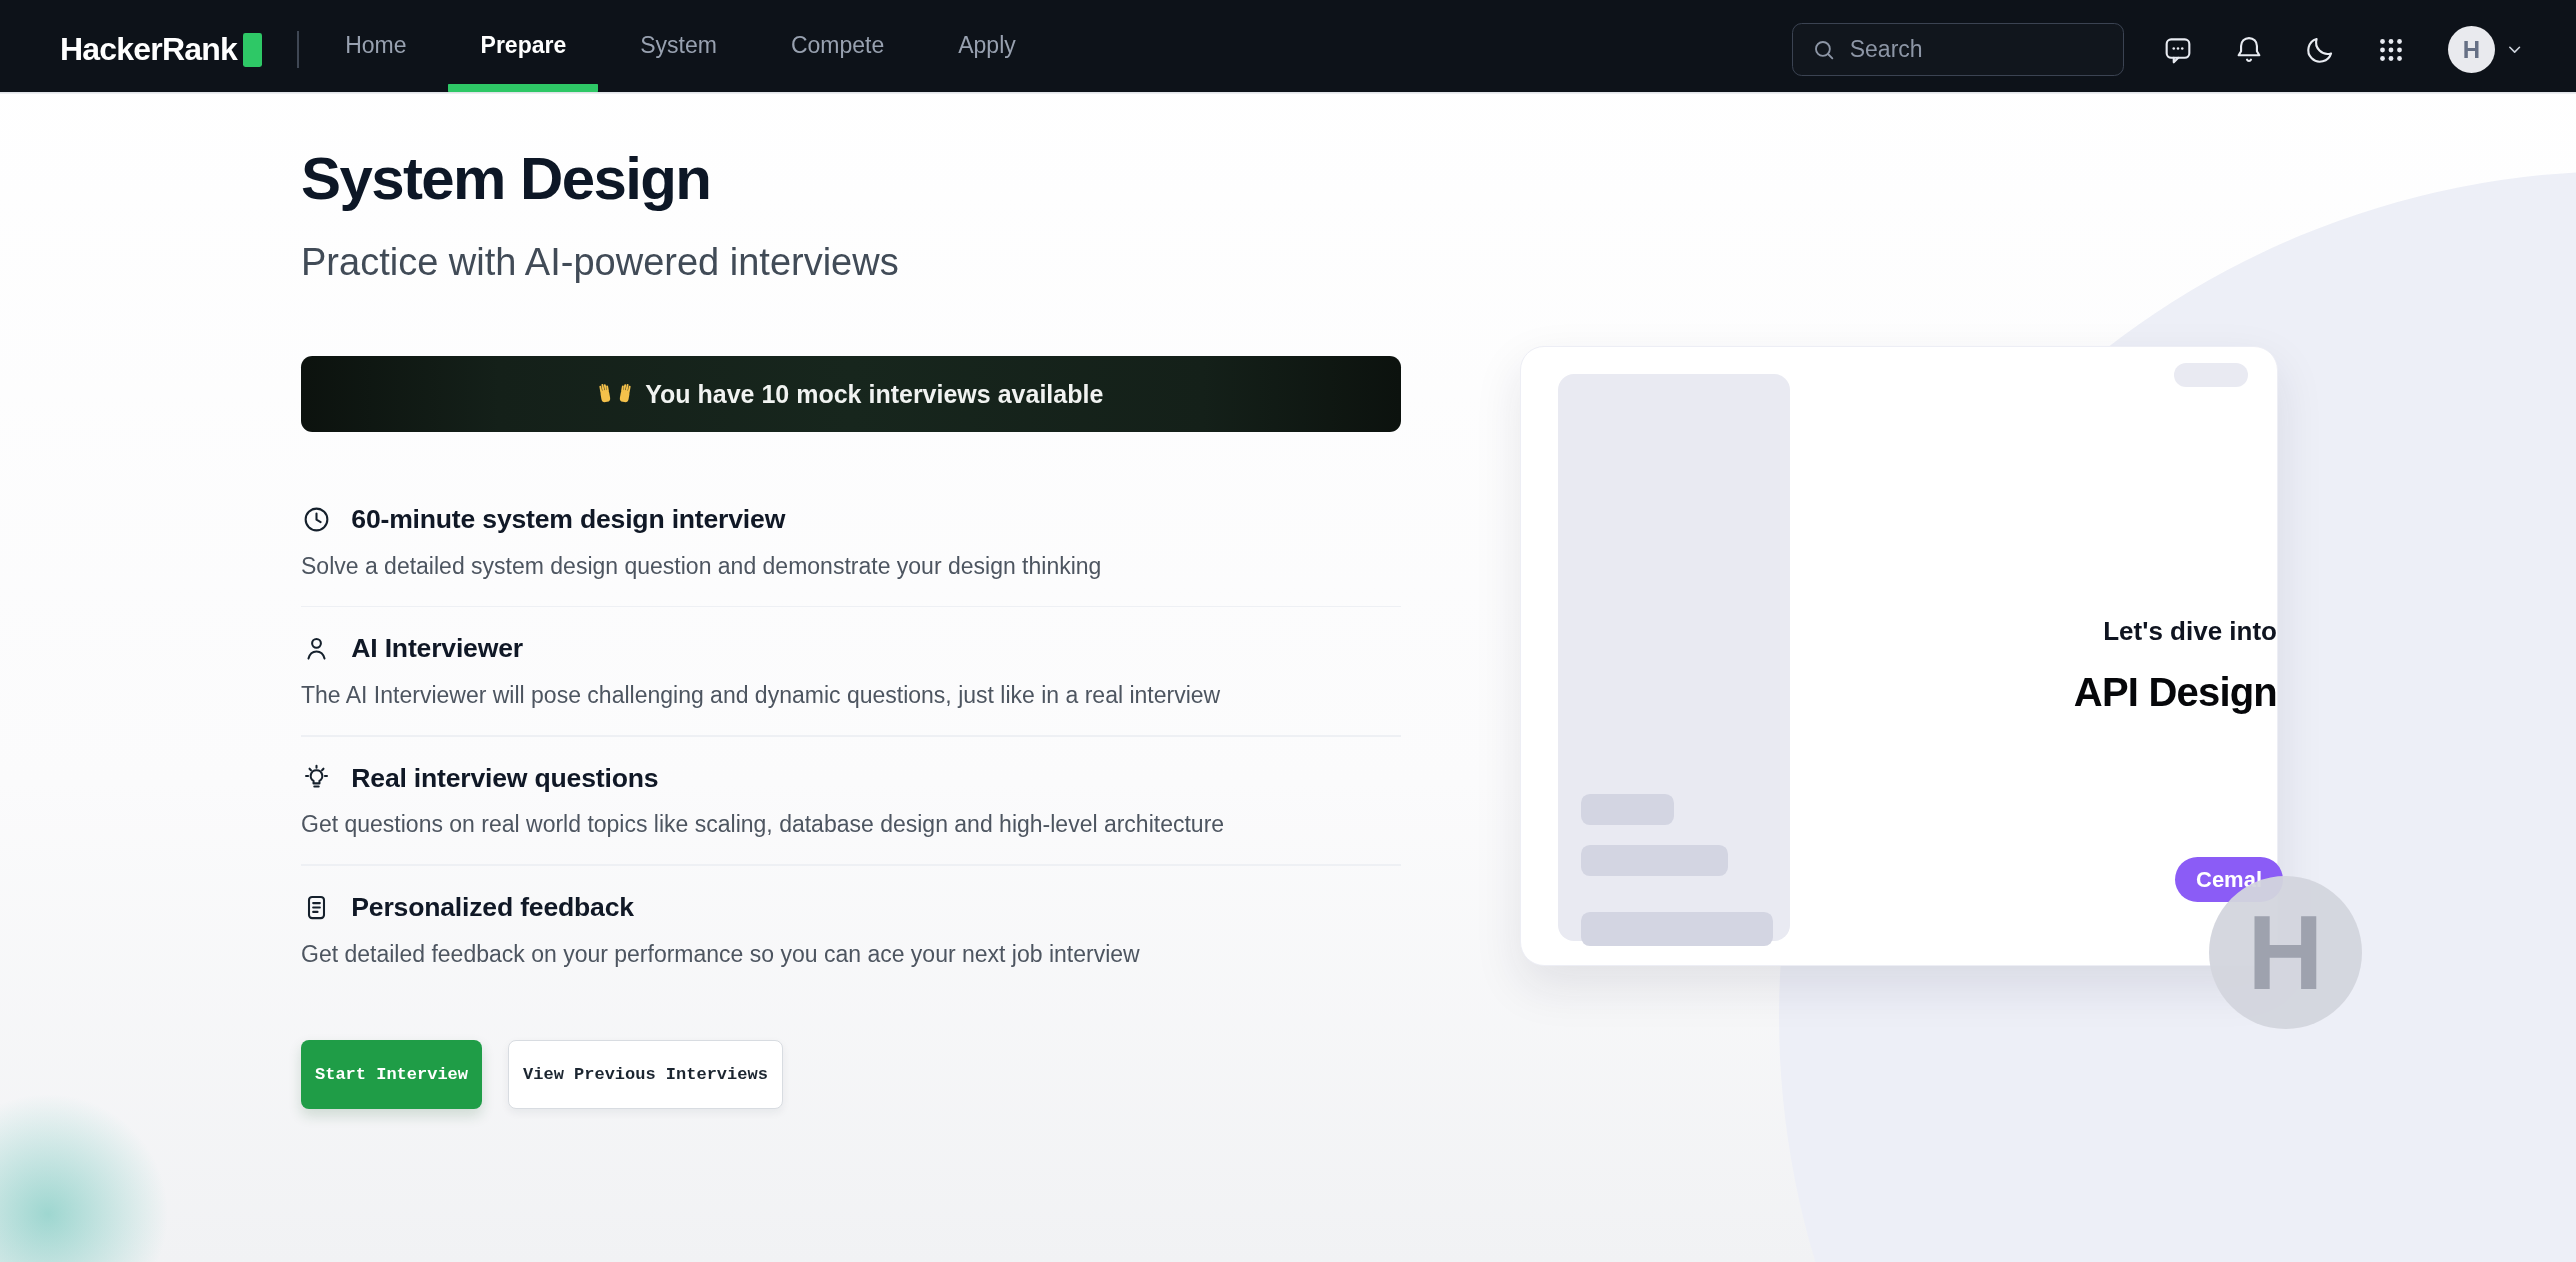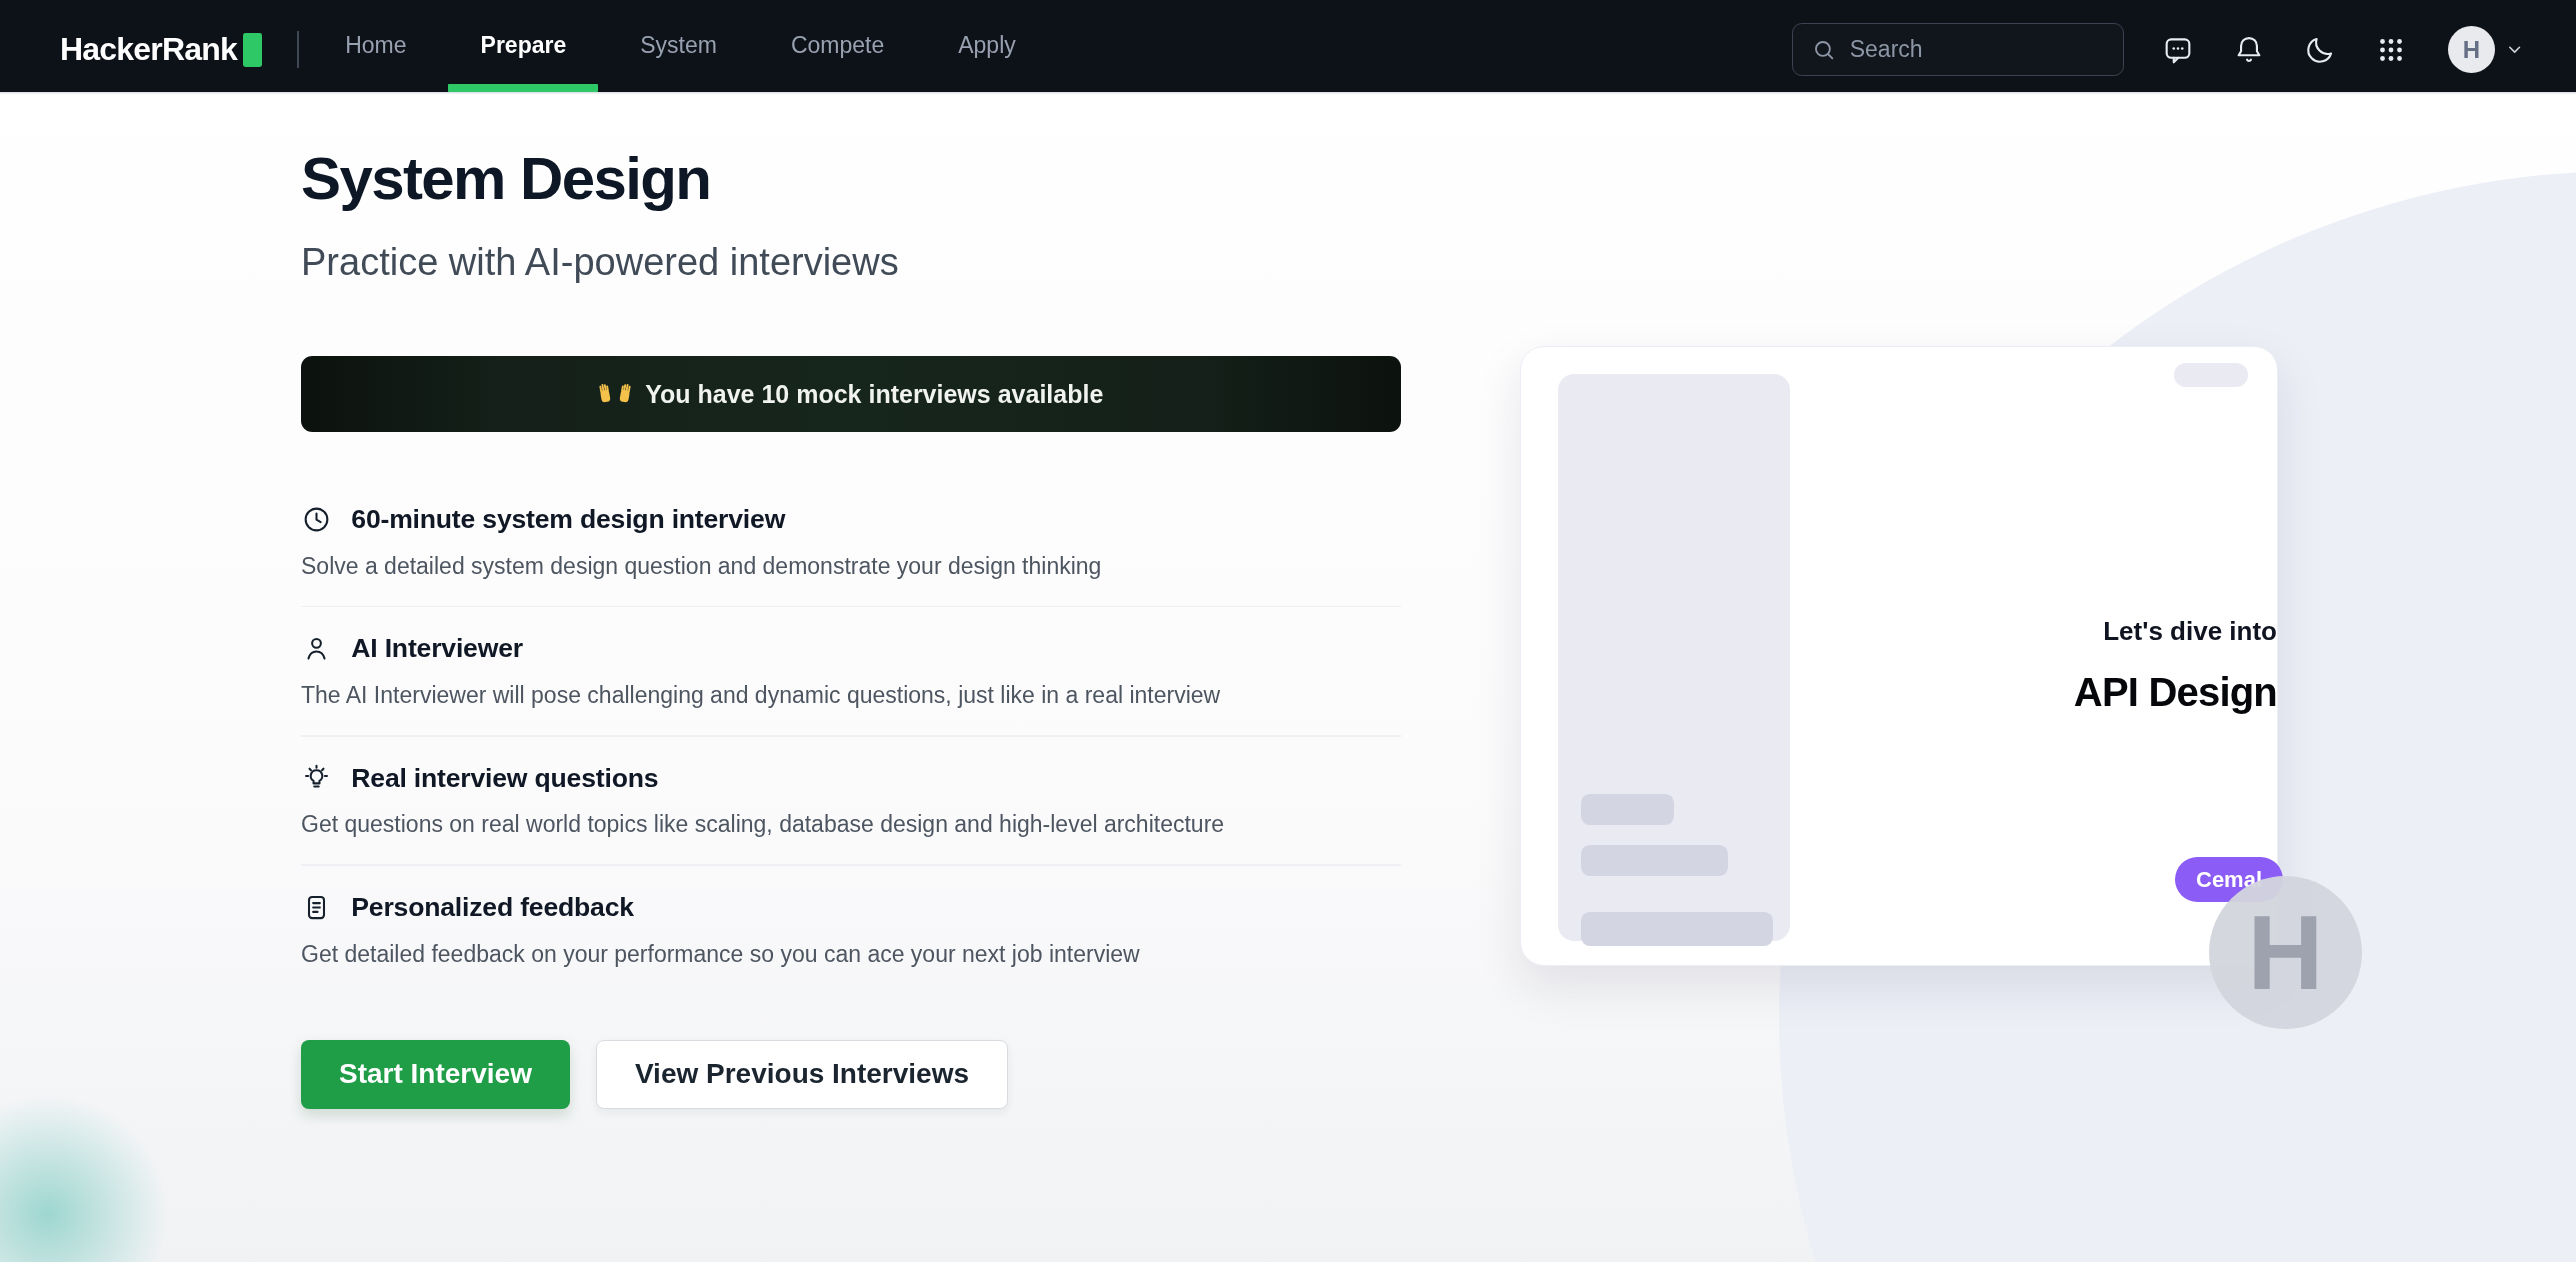--- a/index.html
+++ b/index.html
@@ -112,22 +112,22 @@
   .feature-title {
     display: flex; align-items: center; gap: 19.3px;
     font-size: 26.6px; font-weight: 700; color: #101826; letter-spacing: -0.2px;
   }
   .feature-desc { margin-top: 17.7px; font-size: 23px; color: #4d5560; }
   .sep { height: 1.6px; background: #eef0f4; margin: 26px 0; }
   .actions { margin-top: 72px; display: flex; gap: 26px; }
   .btn {
     height: 69px; border-radius: 8px; border: none;
     display: flex; align-items: center; justify-content: center;
-    padding: 0 38px; font-family: Liberation Sans, sans-serif;
-    font-size: 28px; font-weight: 700; cursor: pointer;
+    padding: 0 14px; font-family: Liberation Mono, monospace;
+    font-size: 17px; font-weight: 700; cursor: pointer;
   }
   .btn-primary {
     background: #1f9d47; color: #ffffff;
     box-shadow: 0 6.4px 13px rgba(18,90,40,0.16);
   }
   .btn-secondary {
     background: #ffffff; color: #1b2530;
     border: 1.6px solid #d8dce1;
     box-shadow: 0 3.2px 8px rgba(20,30,50,0.06);
   }

